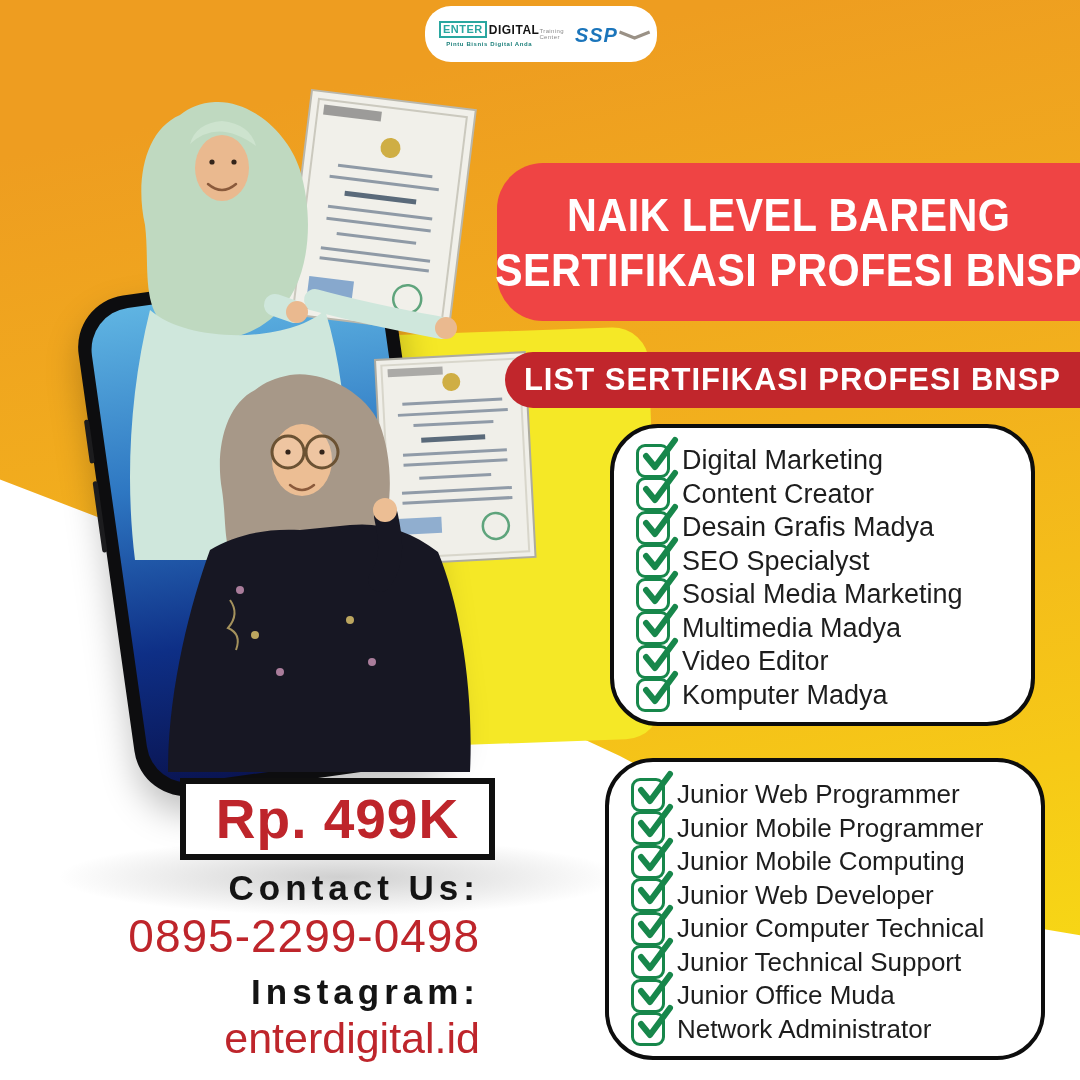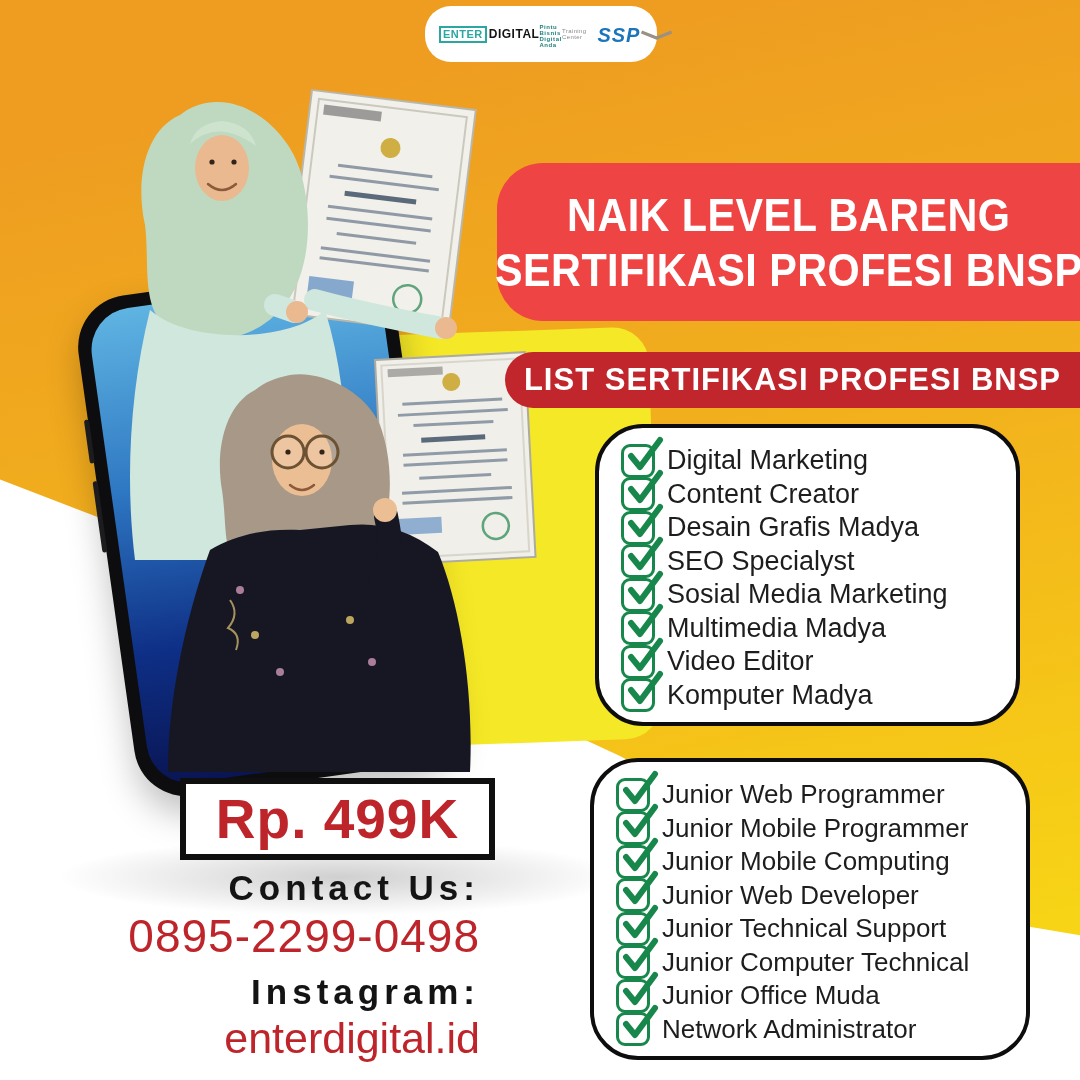--- a/index.html
+++ b/index.html
@@ -20,21 +20,21 @@
   .floor-shadow{
     position:absolute;left:55px;top:838px;width:570px;height:78px;z-index:2;
     background:radial-gradient(ellipse at center,rgba(40,40,40,.22),rgba(40,40,40,0) 70%);
   }
   
   .logo-pill{
     position:absolute;left:425px;top:6px;width:232px;height:56px;z-index:6;
     background:#fff;border-radius:26px;display:flex;align-items:center;justify-content:space-between;
     padding:0 14px;box-sizing:border-box;
   }
-  .ed-logo{display:flex;align-items:center;line-height:1;}
+  .ed-logo{display:flex;flex-direction:column;align-items:center;line-height:1;}
   .ed-row{display:flex;align-items:center;gap:2px;}
   .ed-enter{border:2px solid #2AA7A0;color:#2AA7A0;font-weight:bold;font-size:11px;padding:1px 2px;letter-spacing:.5px;}
   .ed-digital{color:#141414;font-weight:bold;font-size:12px;letter-spacing:.5px;}
   .ed-tagline{font-size:6px;color:#1B7F7A;font-weight:bold;letter-spacing:.6px;margin-top:3px;}
   .ssp-logo{display:flex;flex-direction:row;align-items:center;line-height:1;}
   .ssp-top{font-size:6px;color:#8a8a8a;letter-spacing:.4px;}
   .ssp-name{font-size:20px;font-weight:bold;font-style:italic;color:#1B75BB;letter-spacing:1px;margin-top:1px;}
   .ssp-chev{margin-top:1px;}
   
   .title-banner{
@@ -49,21 +49,21 @@
   
   .list-pill{
     position:absolute;left:505px;top:344px;width:575px;height:56px;z-index:5;
     background:#C1262C;border-radius:30px 0 0 30px;
     display:flex;align-items:center;justify-content:center;
     color:#fff;font-weight:bold;font-size:31px;letter-spacing:1px;white-space:nowrap;margin-top:8px;
   }
   
   .list-box{
     position:absolute;background:#fff;border:4px solid #0d0d0d;border-radius:48px;
-    box-sizing:border-box;z-index:5;padding:16px 10px 0 22px;
+    box-sizing:border-box;z-index:5;padding:16px 10px 0 22px;margin-left:15px;
   }
   .box1{left:595px;top:424px;width:425px;height:302px;}
   .box2{left:590px;top:758px;width:440px;height:302px;}
   .item{display:flex;align-items:center;gap:12px;height:33.5px;}
   .item-label{font-size:27px;color:#1d1d1d;white-space:nowrap;}
   .box2 .item-label{font-size:26px;}
   .check{position:relative;flex:0 0 auto;width:28px;height:28px;border:3.5px solid #17874B;border-radius:9px;}
   .check svg{position:absolute;left:0px;top:-10px;width:38px;height:38px;overflow:visible;}
   
   .phone{
@@ -242,30 +242,30 @@
         </span>
         <span class="item-label">Junior Web Developer</span>
       </div>
 
       <div class="item">
         <span class="check">
           <svg viewBox="0 0 38 38">
             <path d="M7 19 L16 30 L36 3" fill="none" stroke="#17874B" stroke-width="6" stroke-linecap="round" stroke-linejoin="round"></path>
           </svg>
         </span>
+        <span class="item-label">Junior Computer Technical</span>
+      </div>
+
+      <div class="item">
+        <span class="check">
+          <svg viewBox="0 0 38 38">
+            <path d="M7 19 L16 30 L36 3" fill="none" stroke="#17874B" stroke-width="6" stroke-linecap="round" stroke-linejoin="round"></path>
+          </svg>
+        </span>
         <span class="item-label">Junior Technical Support</span>
-      </div>
-
-      <div class="item">
-        <span class="check">
-          <svg viewBox="0 0 38 38">
-            <path d="M7 19 L16 30 L36 3" fill="none" stroke="#17874B" stroke-width="6" stroke-linecap="round" stroke-linejoin="round"></path>
-          </svg>
-        </span>
-        <span class="item-label">Junior Computer Technical</span>
       </div>
 
       <div class="item">
         <span class="check">
           <svg viewBox="0 0 38 38">
             <path d="M7 19 L16 30 L36 3" fill="none" stroke="#17874B" stroke-width="6" stroke-linecap="round" stroke-linejoin="round"></path>
           </svg>
         </span>
         <span class="item-label">Junior Office Muda</span>
       </div>

